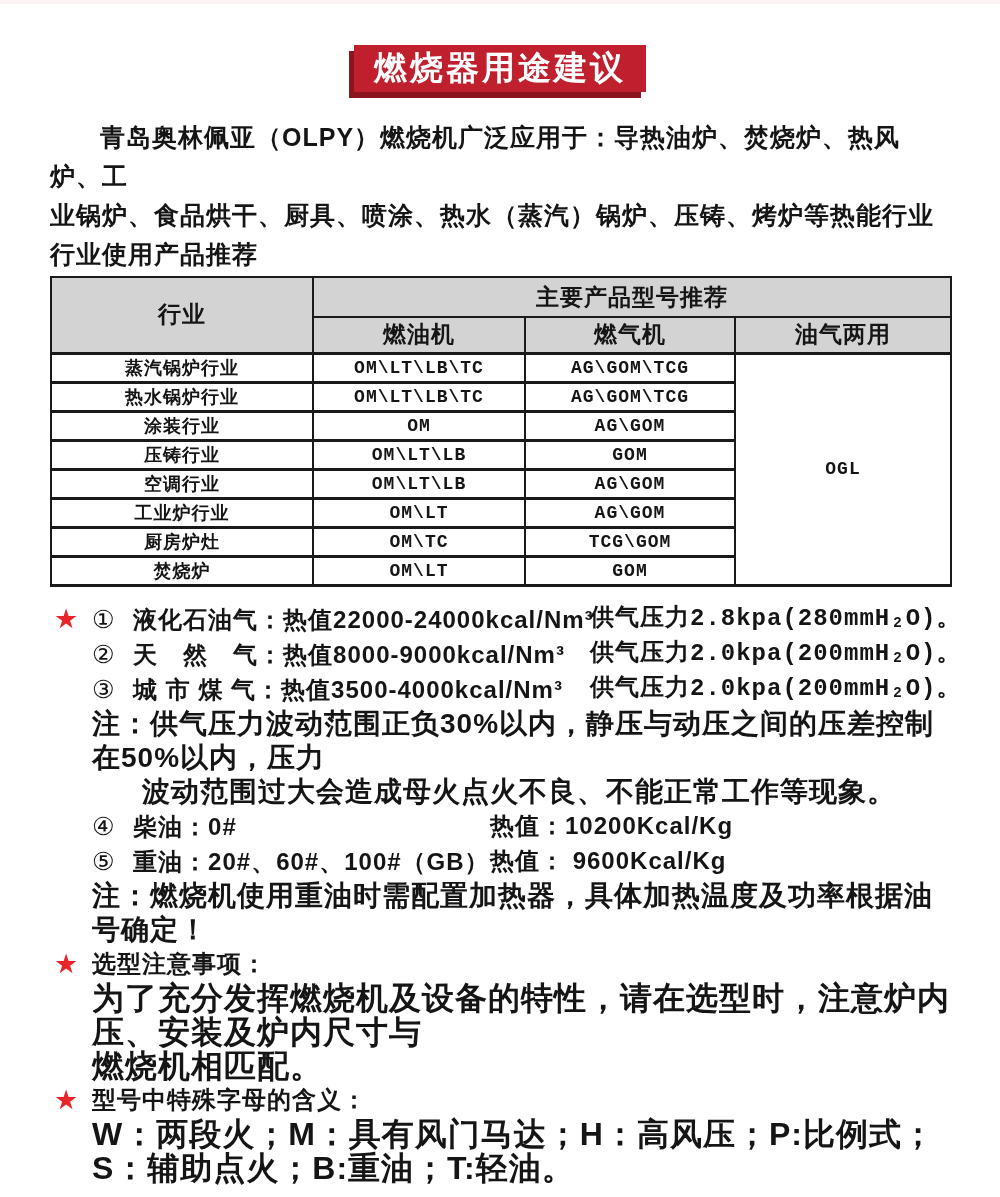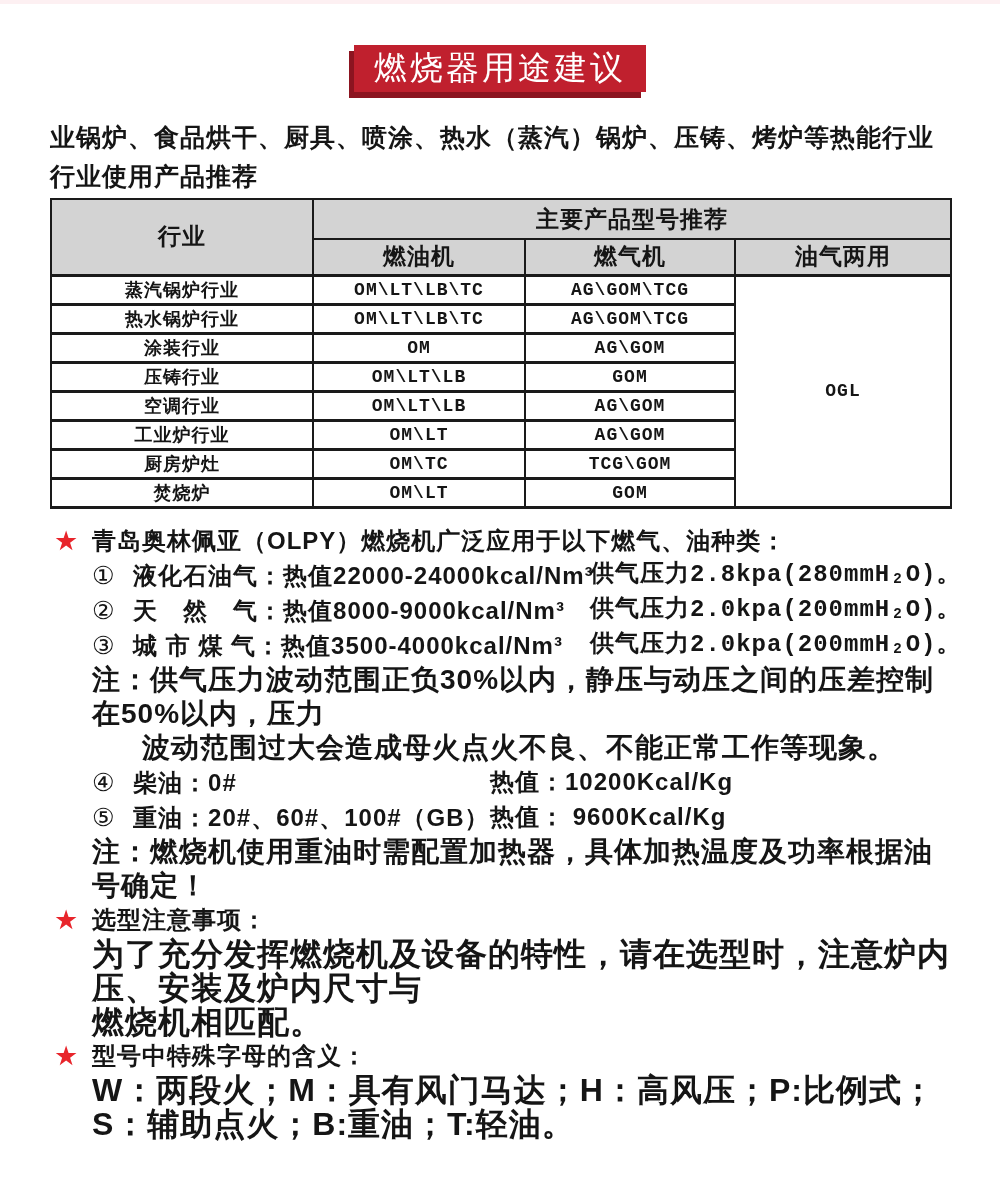--- a/index.html
+++ b/index.html
@@ -17,21 +17,21 @@
     font-family:"Liberation Sans","DejaVu Sans",sans-serif;
     color:var(--ink);
   }
   
   .banner{
     width:292px;height:47px;margin:41px auto 0;
     background:var(--banner-red);
     box-shadow:-5px 6px 0 var(--banner-shadow);
     display:flex;align-items:center;justify-content:center;
   }
-  .banner-text{color:#fff;font-size:33px;font-weight:normal;letter-spacing:3px;}
+  .banner-text{color:#fff;font-size:33px;font-weight:bold;letter-spacing:3px;}
   
   .content{margin:0 50px;width:900px;}
   
   .intro{margin-top:26px;}
   .intro-line{font-size:25px;font-weight:bold;line-height:39px;letter-spacing:1px;}
   .indent{text-indent:50px;}
   
   .rec-table{width:900px;border-collapse:collapse;table-layout:fixed;margin-top:2px;}
   .rec-table td{
     border:2px solid #1a1a1a;text-align:center;vertical-align:middle;
@@ -62,20 +62,21 @@
 
 <div class="page">
 
   <div class="banner">
     <span class="banner-text">燃烧器用途建议</span>
   </div>
 
   <div class="content">
 
     <div class="intro">
+      <div class="intro-line indent">青岛奥林佩亚（OLPY）燃烧机广泛应用于：导热油炉、焚烧炉、热风炉、工</div>
       <div class="intro-line">业锅炉、食品烘干、厨具、喷涂、热水（蒸汽）锅炉、压铸、烤炉等热能行业</div>
       <div class="intro-line">行业使用产品推荐</div>
     </div>
 
     <table class="rec-table">
       <colgroup>
           <col style="width:262px">
           <col style="width:212px">
           <col style="width:210px">
           <col style="width:216px">
@@ -130,21 +131,20 @@
           <td>焚烧炉</td>
           <td class="mono">OM\LT</td>
           <td class="mono">GOM</td>
         </tr>
       </tbody>
     </table>
 
     <div class="fuel-block">
       <div class="star-row">
         <span class="star">★</span>
-        <span>青岛奥林佩亚（OLPY）燃烧机广泛应用于以下燃气、油种类：</span>
       </div>
 
       <div class="fuel-item">
         <span class="item-num">①</span>
         <span>液化石油气：热值22000-24000kcal/Nm³</span>
         <span class="item-pressure">供气压力2.8kpa(280mmH₂O)。</span>
       </div>
       <div class="fuel-item">
         <span class="item-num">②</span>
         <span>天　然　气：热值8000-9000kcal/Nm³</span>

